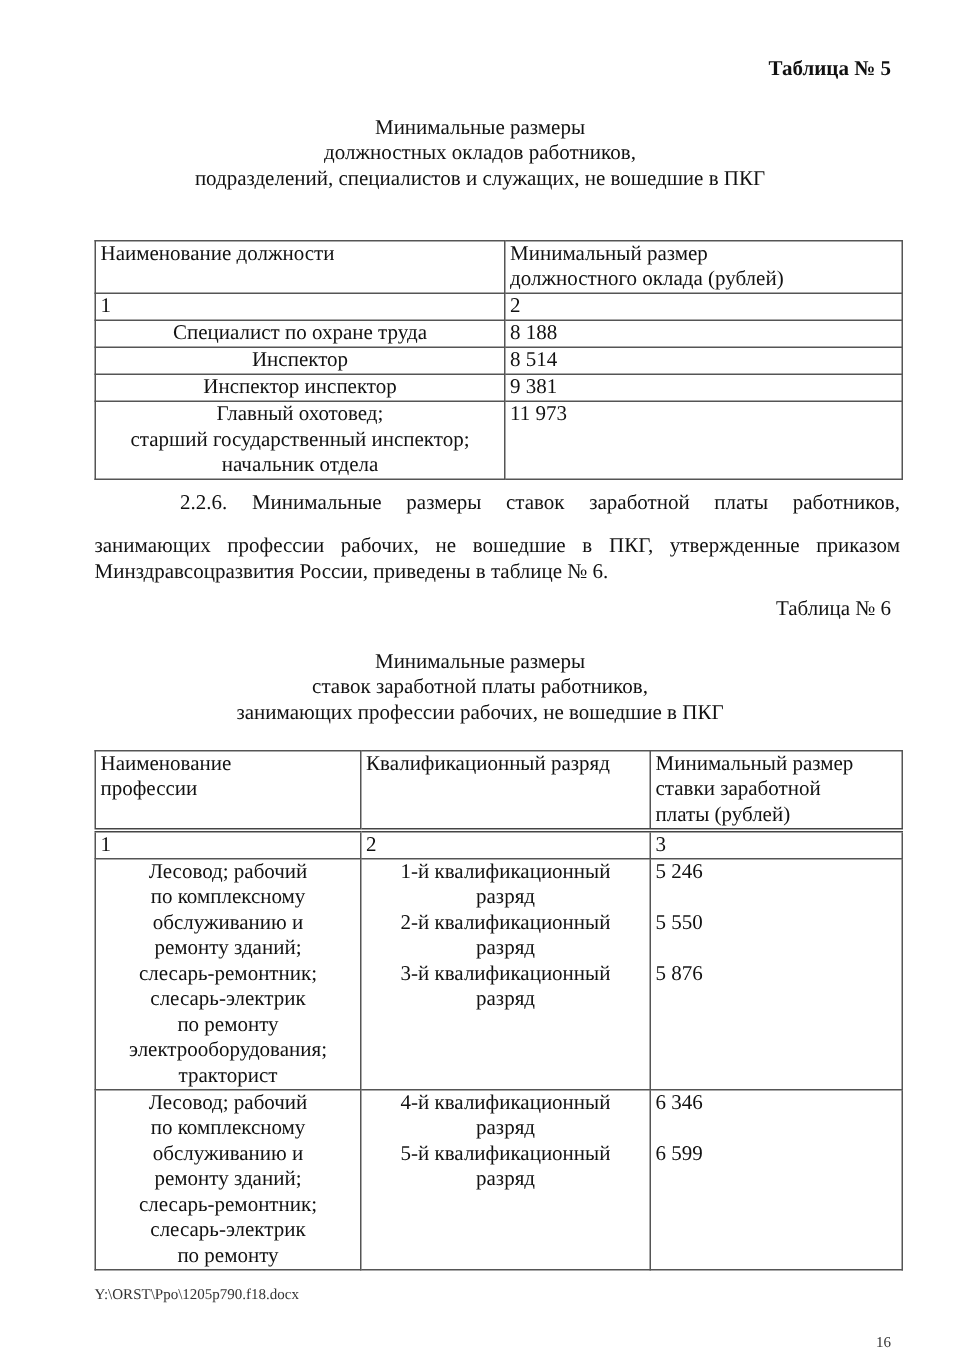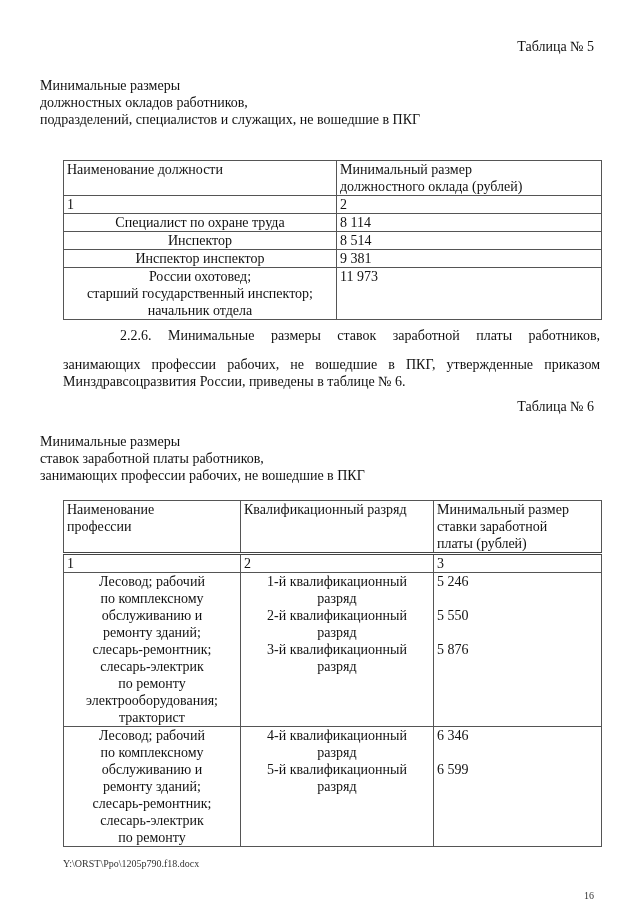--- a/index.html
+++ b/index.html
@@ -3,35 +3,35 @@
 <meta charset="utf-8">
 <style>
   html, body { margin: 0; padding: 0; background: #ffffff; }
   body {
     width: 640px; height: 905px; position: relative; overflow: hidden;
     font-family: "Liberation Serif", "DejaVu Serif", serif;
     color: #111; font-size: 14px; line-height: 17px;
   }
   .abs { position: absolute; }
   .right-label { right: 46px; text-align: right; }
-  .center-block { left: 40px; width: 560px; }
+  .center-block { left: 40px; width: 560px; text-align: center; }
   .line { display: block; white-space: nowrap; }
   table { border-collapse: collapse; position: absolute; table-layout: fixed; }
   td { border: 1px solid #555; padding: 0 3px; vertical-align: top; white-space: nowrap; text-align: center; }
   .c { text-align: left; }
   .para { left: 63px; width: 537px; text-align: justify; text-align-last: left; }
   .para .first { text-indent: 57px; text-align: justify; text-align-last: justify; }
   .para .just { text-align: justify; text-align-last: justify; margin-top: 12px; }
   .footer { font-size: 10px; color: #333; }
   .dbl td { border-top: 3px double #444; }
 </style>
 </head>
 <body>
 
-<div class="abs right-label" style="top:38px;">Таблица № 5</div>
+<div class="abs right-label" style="top:38px;font-weight:bold;">Таблица № 5</div>
 
 <div class="abs center-block" style="top:77px;">
   <span class="line">Минимальные размеры</span>
   <span class="line">должностных окладов работников,</span>
   <span class="line">подразделений, специалистов и служащих, не вошедшие в ПКГ</span>
 </div>
 
 <table style="left:63px; top:160px; width:538px;">
   <colgroup>
       <col style="width:273px">
@@ -44,33 +44,33 @@
       <span class="line">Минимальный размер</span>
       <span class="line">должностного оклада (рублей)</span>
     </td>
   </tr>
   <tr style="height:17px;">
     <td class="c">1</td>
     <td class="c">2</td>
   </tr>
   <tr style="height:17px;">
     <td>Специалист по охране труда</td>
-    <td class="c">8 114</td>
+    <td class="c">8 188</td>
   </tr>
   <tr style="height:17px;">
     <td>Инспектор</td>
     <td class="c">8 514</td>
   </tr>
   <tr style="height:17px;">
     <td>Инспектор инспектор</td>
     <td class="c">9 381</td>
   </tr>
   <tr style="height:51px;">
     <td>
-      <span class="line">России охотовед;</span>
+      <span class="line">Главный охотовед;</span>
       <span class="line">старший государственный инспектор;</span>
       <span class="line">начальник отдела</span>
     </td>
     <td class="c">11 973</td>
   </tr>
 </tbody>
   </table>
 
 <div class="abs para" style="top:327px;font-family:Liberation Serif, serif;">
   <div class="first">2.2.6. Минимальные размеры ставок заработной платы работников,</div>

